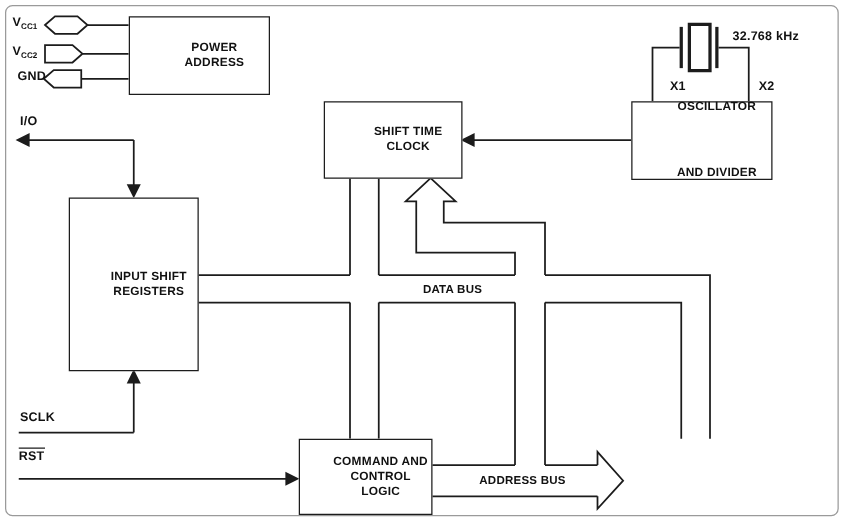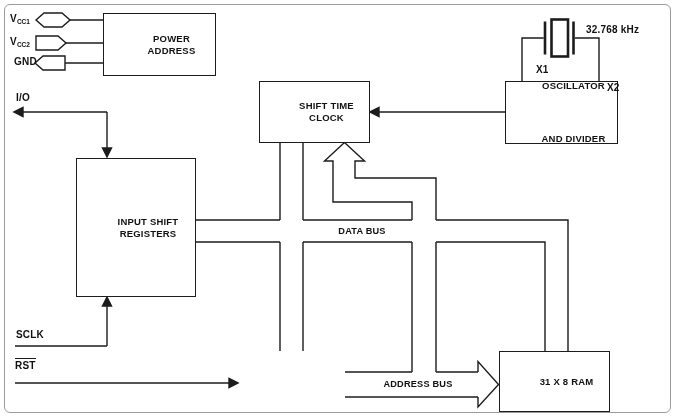--- a/index.html
+++ b/index.html
@@ -14,37 +14,37 @@
   #wires{position:absolute;left:0;top:0;z-index:1;}
   .block{
     position:absolute;box-sizing:border-box;border:1.6px solid #1c1c1c;background:#fff;
     display:flex;flex-direction:column;align-items:center;justify-content:center;
     text-align:center;font-weight:bold;font-size:9.5px;line-height:12px;
     letter-spacing:.2px;color:#111;z-index:2;padding-left:24px;
   }
   #blk-power{left:103px;top:13px;width:113px;height:63px;}
   #blk-rtc{left:259px;top:81px;width:111px;height:62px;}
   #blk-osc{left:505px;top:81px;width:113px;height:63px;gap:41px;}
-  #blk-isr{left:55px;top:158px;width:120px;height:139px;margin-left:21px;}
+  #blk-isr{left:55px;top:158px;width:104px;height:139px;}
   #blk-cmd{left:239px;top:351px;width:107px;height:61px;}
   #blk-ram{left:499px;top:351px;width:111px;height:61px;}
   .pinlabel{
     position:absolute;font-weight:bold;font-size:10px;color:#111;z-index:3;
     white-space:nowrap;letter-spacing:.2px;
   }
   .pinlabel sub{font-size:6.5px;vertical-align:-2px;letter-spacing:0;}
   #lbl-vcc1{left:10px;top:13px;}
   #lbl-vcc2{left:10px;top:36px;}
   #lbl-gnd{left:14px;top:56px;}
   #lbl-io{left:16px;top:92px;}
   #lbl-sclk{left:16px;top:329px;}
   #lbl-rst{left:15px;top:358px;}
   #lbl-rst .bar{display:inline-block;border-top:1.4px solid #1c1c1c;padding-top:1px;}
   #lbl-x1{left:503px;top:64px;margin-left:33px;}
-  #lbl-x2{left:607px;top:64px;margin-top:18px;}
+  #lbl-x2{left:607px;top:64px;}
   #lbl-freq{left:586px;top:24px;}
   .buslabel{
     position:absolute;font-weight:bold;font-size:9.2px;color:#111;z-index:3;
     text-align:center;letter-spacing:.2px;white-space:nowrap;
   }
   #lbl-databus{left:329px;top:226px;width:66px;}
   #lbl-addrbus{left:377px;top:379px;width:82px;}
 </style>
 </head>
 <body>
@@ -130,22 +130,23 @@
     <span>CLOCK</span>
   </div>
   <div class="block" id="blk-osc">
     <span>OSCILLATOR</span>
     <span>AND DIVIDER</span>
   </div>
   <div class="block" id="blk-isr">
     <span>INPUT SHIFT</span>
     <span>REGISTERS</span>
   </div>
-  <div class="block" id="blk-ram">
-    <span>31 X 8 RAM</span>
+  <div class="block" id="blk-cmd">
+    <span>COMMAND AND</span>
+    <span>CONTROL LOGIC</span>
   </div>
 
   <div class="pinlabel" id="lbl-vcc1"><span>V</span><sub>CC1</sub></div>
   <div class="pinlabel" id="lbl-vcc2"><span>V</span><sub>CC2</sub></div>
   <div class="pinlabel" id="lbl-gnd">GND</div>
   <div class="pinlabel" id="lbl-io">I/O</div>
   <div class="pinlabel" id="lbl-sclk">SCLK</div>
   <div class="pinlabel" id="lbl-rst"><span class="bar">RST</span></div>
   <div class="pinlabel" id="lbl-x1">X1</div>
   <div class="pinlabel" id="lbl-x2">X2</div>

